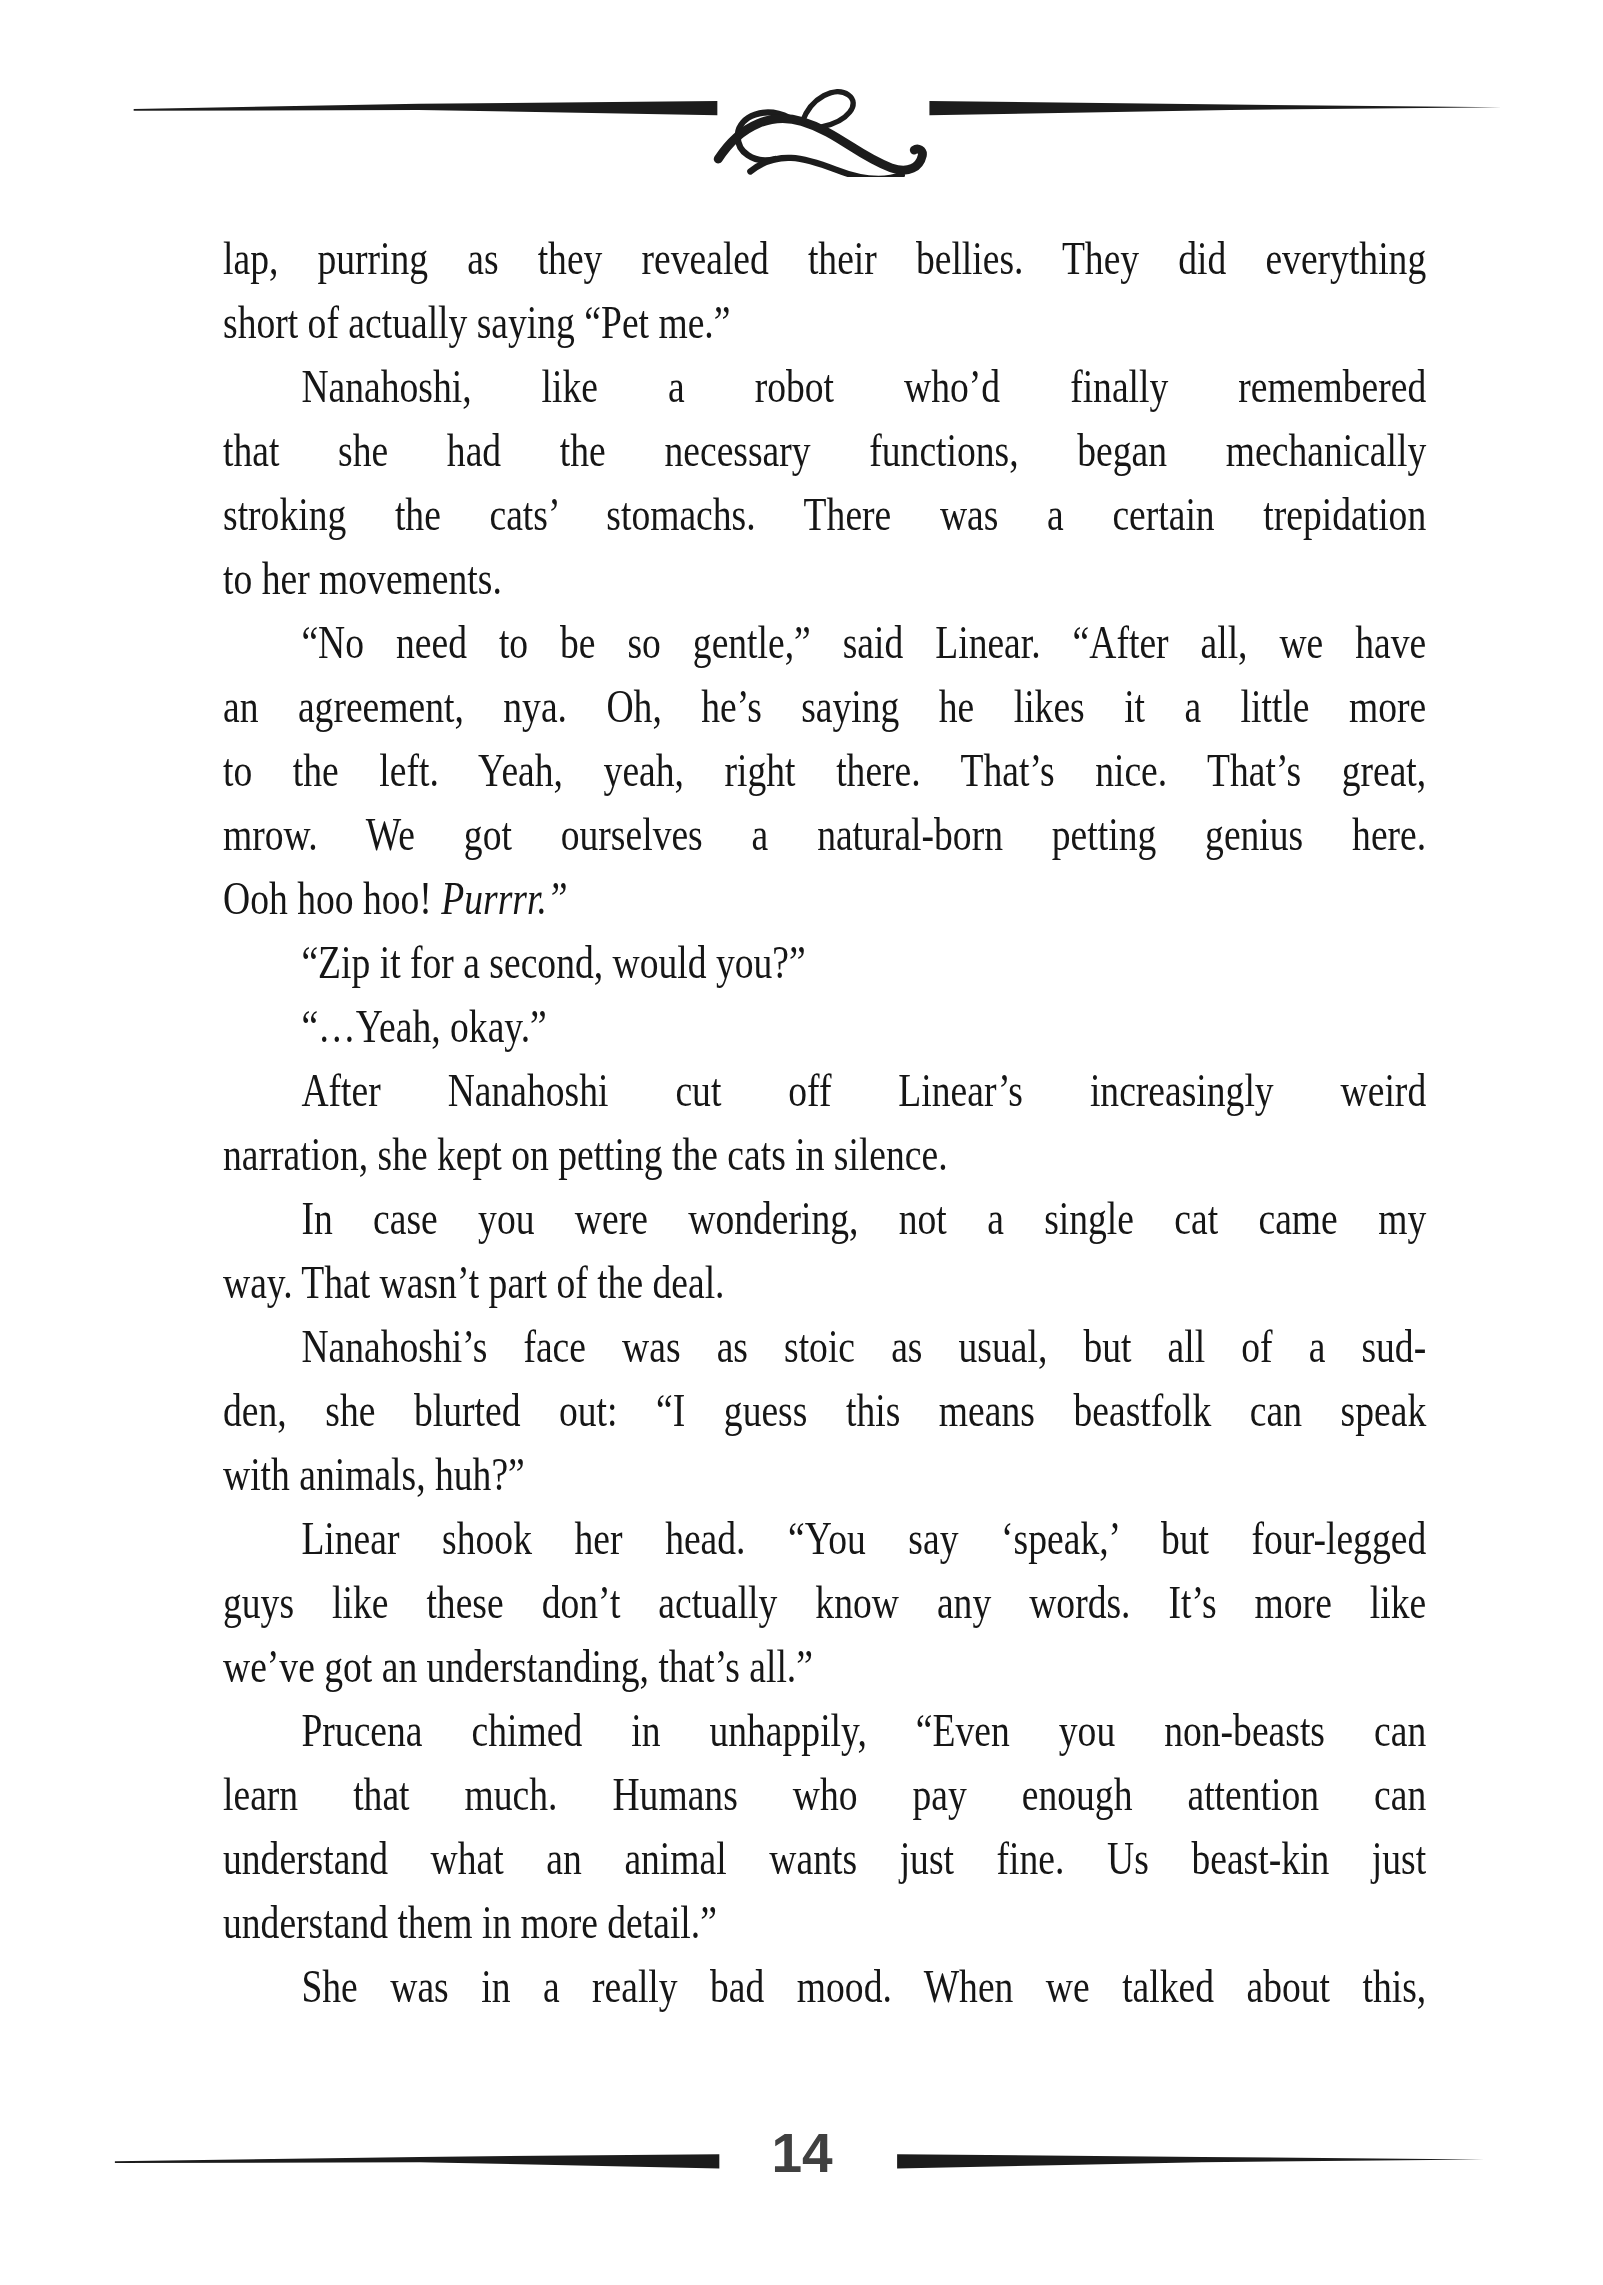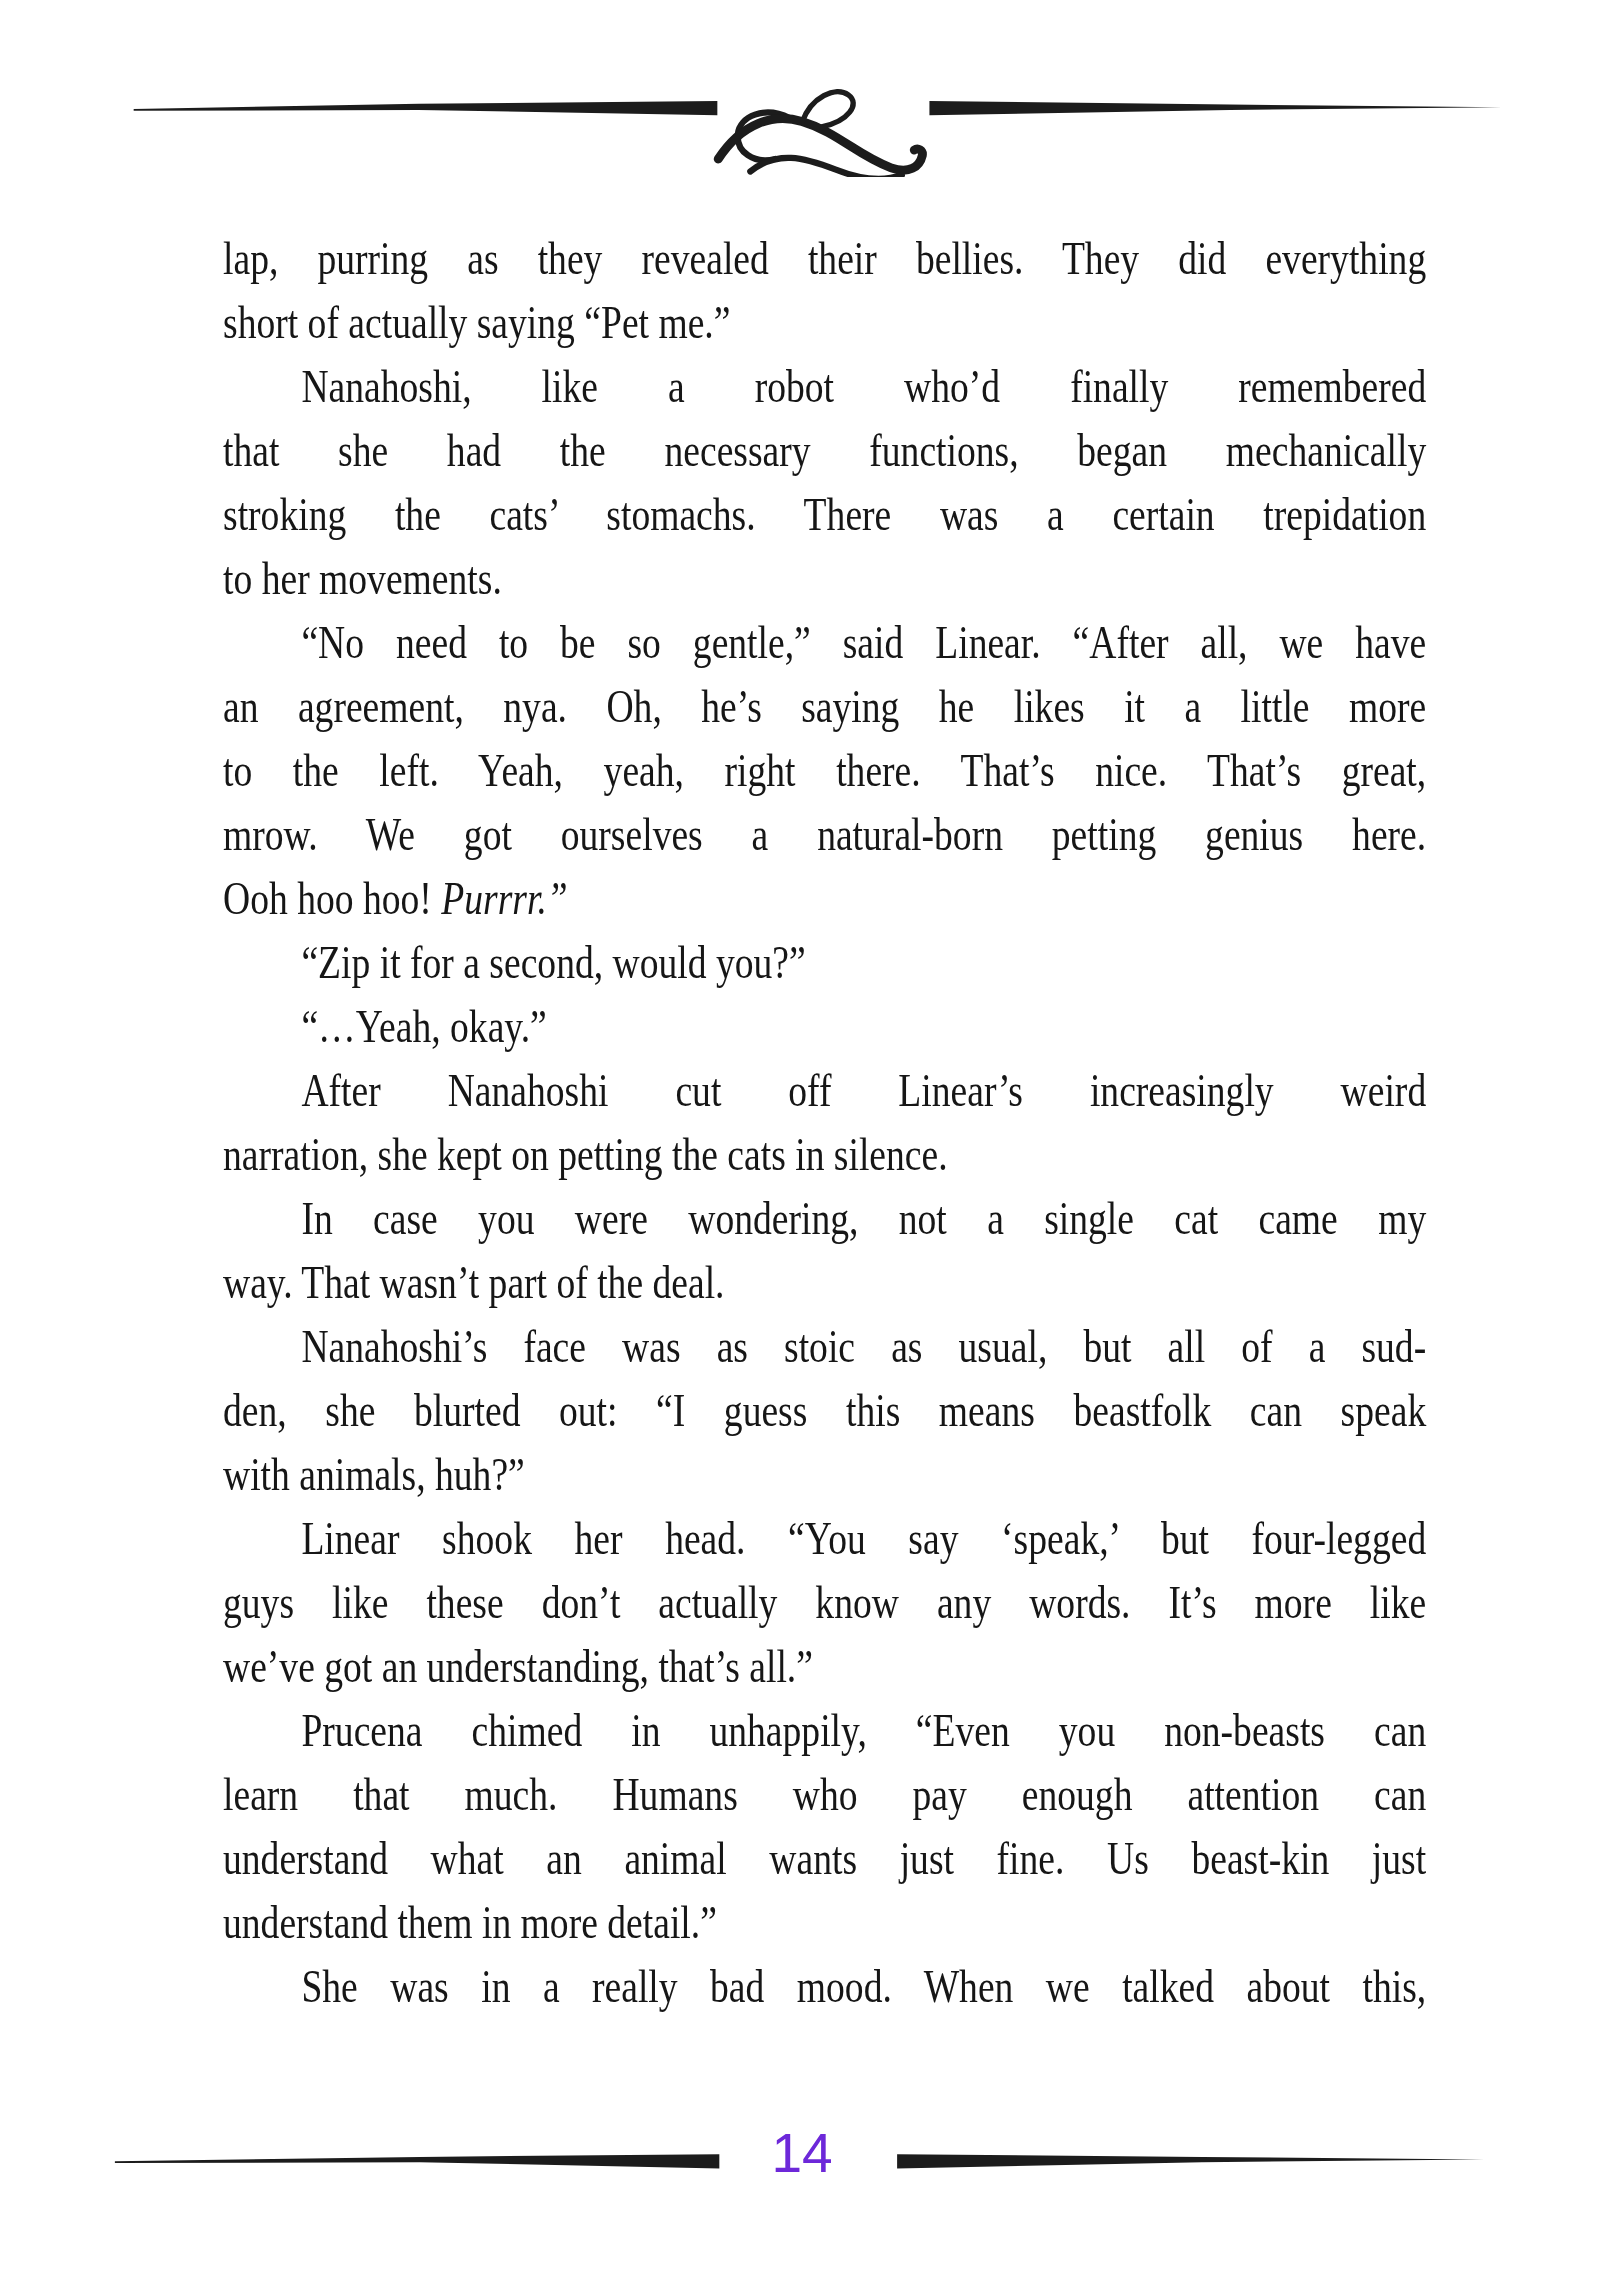--- a/index.html
+++ b/index.html
@@ -54,21 +54,22 @@
   
   #page-number {
     position: absolute;
     top: 2126px;
     left: 0;
     width: 1604px;
     text-align: center;
     font-family: "Liberation Sans", sans-serif;
     font-size: 55px;
     line-height: 55px;
-    color: #6d28d9;
+    color: #404040;
+    font-weight: bold;
   }
 </style>
 </head>
 <body>
 
 <svg id="header-ornament" class="ornament" viewBox="0 0 1800 160" aria-hidden="true">
 
   <polygon fill="#1c1c1c" points="150,84 470,78 805,75 805,91 470,85 150,86"></polygon>
 
   <polygon fill="#1c1c1c" points="1043,75 1043,91 1380,85 1685,82 1380,79"></polygon>

